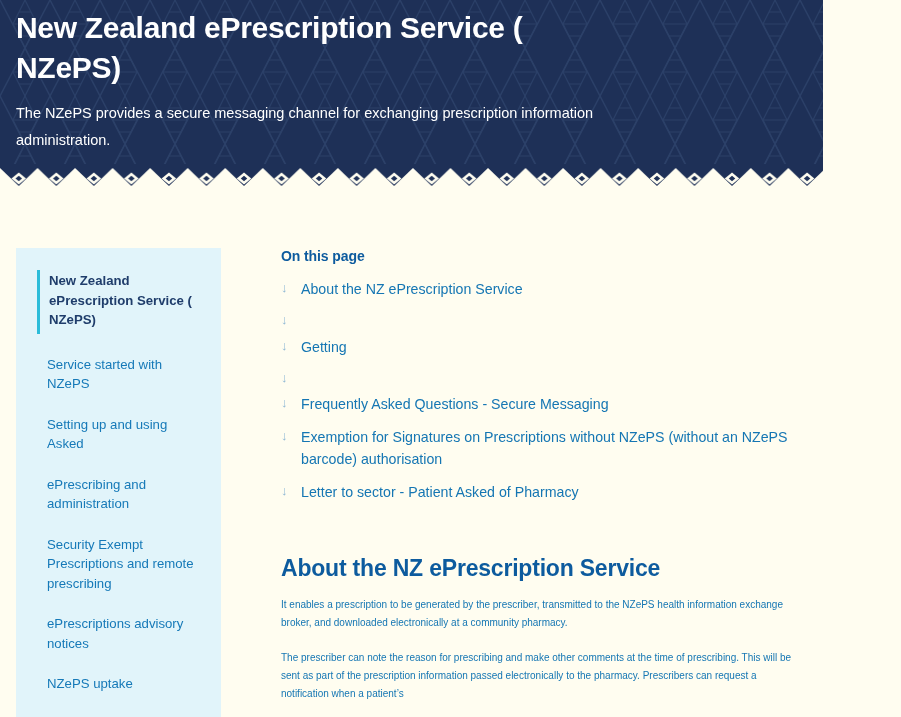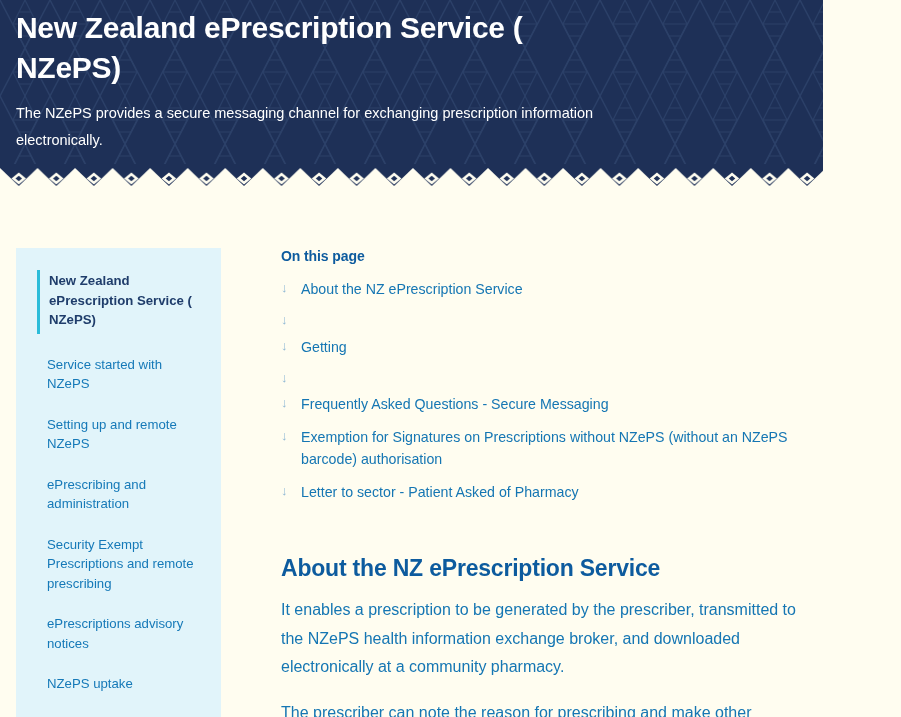--- a/index.html
+++ b/index.html
@@ -169,21 +169,21 @@
     color: #0d5b9e;
     font-size: 23px;
     font-weight: 700;
     letter-spacing: -0.2px;
     margin-top: 52px;
     margin-bottom: 14px;
   }
 
   .para {
     color: #1576b3;
-    font-size: 16px;
+    font-size: 10px;
     line-height: 1.78;
     margin-bottom: 17px;
   }
 </style>
 </head>
 <body>
 
 <div class="page">
 
   <header class="hero">
@@ -207,21 +207,21 @@
             <path d="M19 12 L31 12 M19 36 L31 36 M19 60 L31 60 M19 84 L31 84"></path>
             <path d="M69 12 L81 12 M69 36 L81 36 M69 60 L81 60 M69 84 L81 84"></path>
           </g>
         </pattern>
       </defs>
       <rect x="0" y="0" width="901" height="190" fill="url(#chev)"></rect>
     </svg>
 
     <div class="hero-inner">
       <h1 class="hero-title">New Zealand ePrescription Service ( NZePS)</h1>
-      <p class="hero-sub">The NZePS provides a secure messaging channel for exchanging prescription information electronically.</p>
+      <p class="hero-sub">The NZePS provides a secure messaging channel for exchanging prescription information administration.</p>
     </div>
 
     <svg class="zigzag" width="901" height="26" viewBox="0 0 901 26" preserveAspectRatio="none" aria-hidden="true">
       <defs>
         <pattern id="niho" x="0" y="0" width="37.54" height="26" patternUnits="userSpaceOnUse">
           <rect width="37.54" height="26" fill="#fffdf0"></rect>
           <path d="M0 0 L37.54 0 L37.54 4 L18.77 22 L0 4 Z" fill="#1e3057"></path>
           <path d="M18.77 8.5 L26 14.5 L18.77 20.5 L11.5 14.5 Z" fill="#fffdf0"></path>
           <path d="M18.77 11.8 L22 14.5 L18.77 17.2 L15.5 14.5 Z" fill="#1e3057"></path>
         </pattern>
@@ -229,21 +229,21 @@
       <rect x="0" y="0" width="901" height="26" fill="url(#niho)"></rect>
     </svg>
   </header>
 
   <div class="body-wrap">
 
     <nav class="sidebar">
 
       <a class="side-item active" href="#">New Zealand ePrescription Service ( NZePS)</a>
       <a class="side-item" href="#">Service started with NZePS</a>
-      <a class="side-item" href="#">Setting up and remote NZePS</a>
+      <a class="side-item" href="#">Setting up and using Asked</a>
       <a class="side-item" href="#">ePrescribing and administration</a>
       <a class="side-item" href="#">Security Exempt Prescriptions and remote prescribing</a>
       <a class="side-item" href="#">ePrescriptions advisory notices</a>
       <a class="side-item" href="#">NZePS uptake</a>
     </nav>
 
     <main class="main">
 
       <h2 class="otp-heading">On this page</h2>
 

